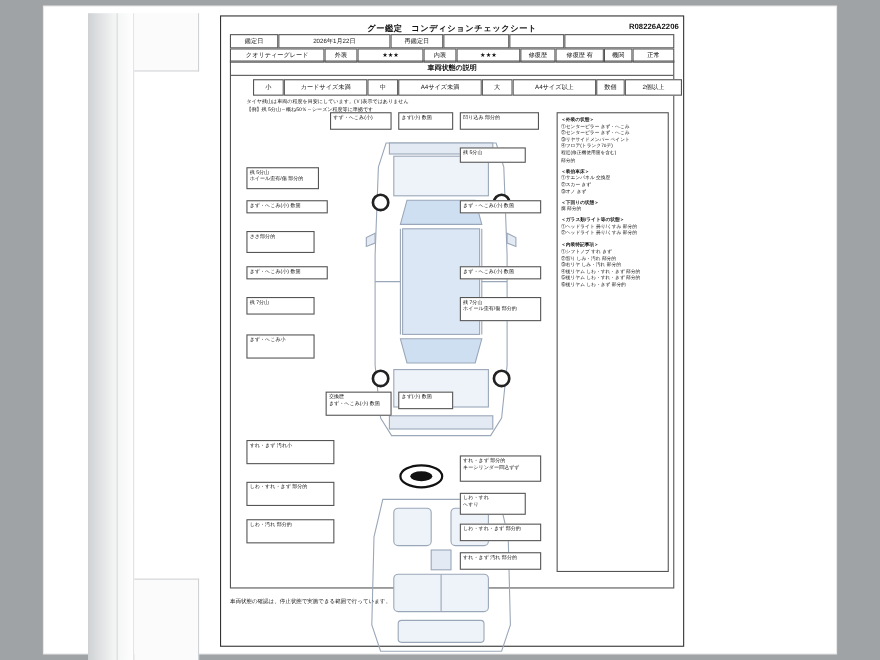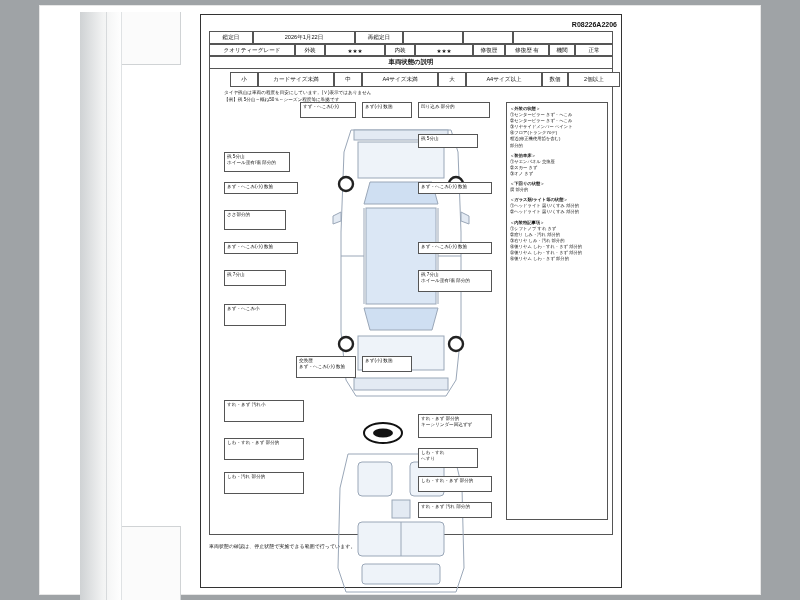--- a/index.html
+++ b/index.html
@@ -98,20 +98,21 @@
 
 <div class="page">
 
   <div class="edge-left"></div>
   <div class="edge-curve"></div>
   <div class="corner-tl"></div>
   <div class="corner-bl"></div>
 
   <div class="sheet">
 
+    <div class="sheet-title">グー鑑定　コンディションチェックシート</div>
     <div class="sheet-code">R08226A2206</div>
 
     <div class="cell" style="left:8px;top:16px;width:44px;height:13px;">鑑定日</div>
     <div class="cell" style="left:52px;top:16px;width:102px;height:13px;">2026年1月22日</div>
     <div class="cell" style="left:154px;top:16px;width:48px;height:13px;">再鑑定日</div>
     <div class="cell" style="left:202px;top:16px;width:60px;height:13px;"></div>
     <div class="cell" style="left:262px;top:16px;width:50px;height:13px;"></div>
     <div class="cell" style="left:312px;top:16px;width:100px;height:13px;"></div>
 
     <div class="cell" style="left:8px;top:29px;width:86px;height:13px;">クオリティーグレード</div>

